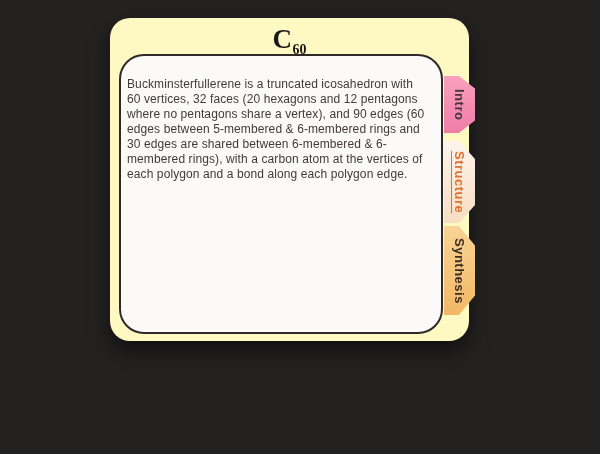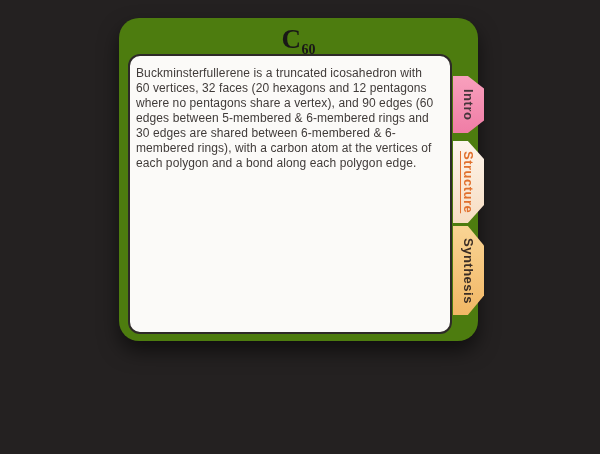--- a/index.html
+++ b/index.html
@@ -12,25 +12,25 @@
     font-family: "Liberation Sans", sans-serif;
   }
   .stage {
     position: relative;
     width: 600px;
     height: 454px;
     background: #242121;
   }
   .card {
     position: absolute;
-    left: 119px;
+    left: 110px;
     top: 18px;
     width: 359px;
     height: 323px;
-    background: #4d7c0f;
+    background: #fef9c3;
     border-radius: 20px;
     box-shadow: 0 10px 20px rgba(0,0,0,0.55);
   }
   .card-title {
     position: absolute;
     left: 0;
     top: 6px;
     width: 100%;
     text-align: center;
     font-family: "Liberation Serif", "DejaVu Serif", serif;
@@ -48,23 +48,23 @@
   }
   .panel {
     position: absolute;
     left: 9px;
     top: 36px;
     width: 324px;
     height: 280px;
     box-sizing: border-box;
     background: #fbfaf8;
     border: 2px solid #2e2a28;
-    border-radius: 12px;
+    border-radius: 25px;
     z-index: 2;
-    padding: 10px 14px 12px 6px;
+    padding: 21px 14px 12px 6px;
   }
   .panel p {
     margin: 0;
     font-size: 12px;
     line-height: 15px;
     color: #403b39;
     letter-spacing: 0.1px;
   }
   .tab {
     position: absolute;

